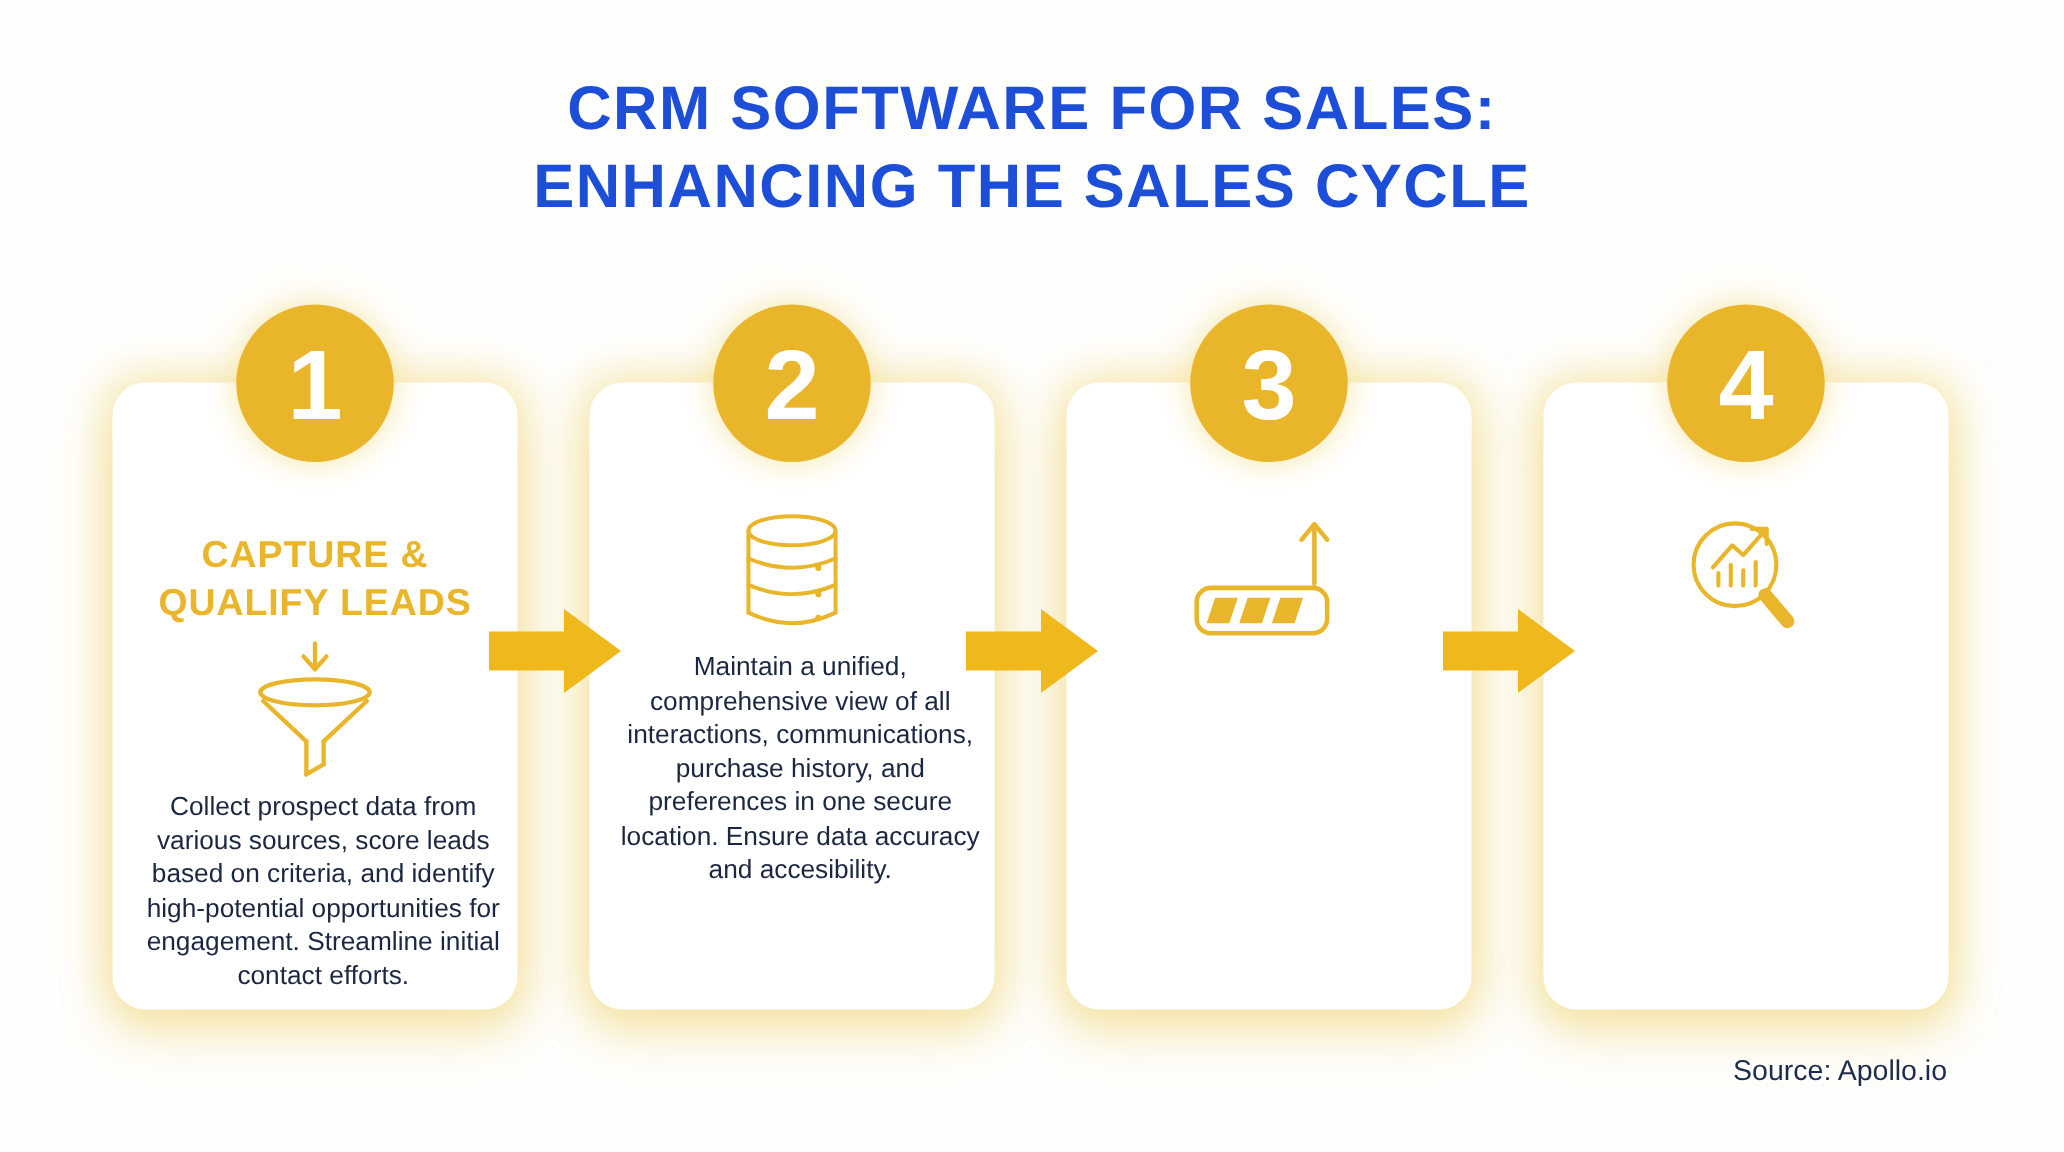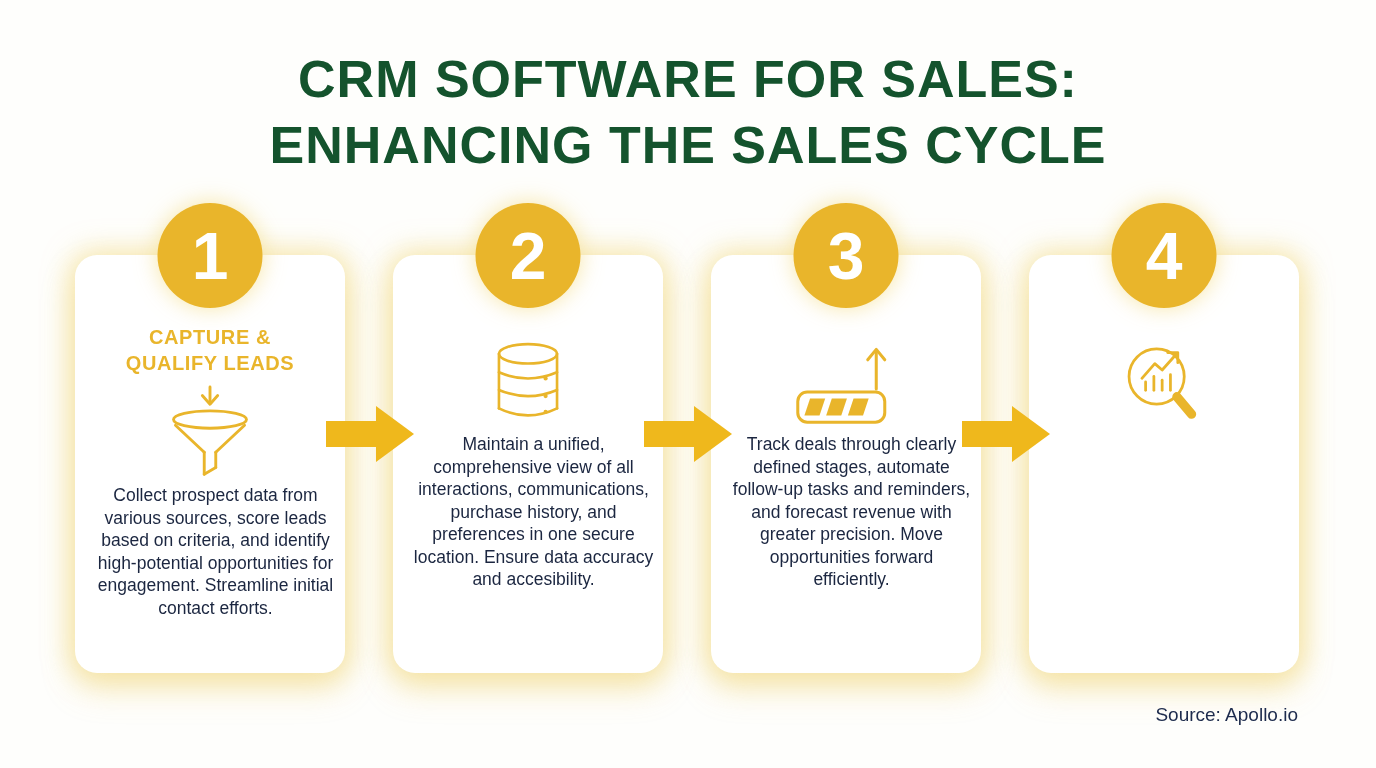--- a/index.html
+++ b/index.html
@@ -10,25 +10,25 @@
     overflow: hidden;
     position: relative;
   }
   .stage { position: absolute; inset: 0; }
 
   
   .title {
     position: absolute;
     top: 46px; left: 0; right: 0;
     text-align: center;
-    font-size: 52px;
+    font-size: 41px;
     font-weight: 700;
     letter-spacing: 1px;
     line-height: 1.27;
-    color: #14532d;
+    color: #1d4ed8;
     white-space: pre-line;
   }
 
   
   .card {
     position: absolute;
     top: 255px;
     width: 270px;
     height: 418px;
     background: #ffffff;
@@ -52,25 +52,26 @@
     background: #e9b52b;
     box-shadow: 0 0 22px rgba(245, 224, 145, 0.8);
     display: flex; align-items: center; justify-content: center;
     color: #ffffff;
     font-size: 66px;
     font-weight: 700;
   }
 
   .card-heading {
     color: #e9b52b;
-    font-size: 20px;
+    font-size: 25px;
     font-weight: 700;
     letter-spacing: 0.6px;
     line-height: 1.28;
     white-space: pre-line;
+    margin-top: 29px;
   }
 
   .icon-wrap {
     height: 98px;
     margin-top: 8px;
     display: flex; align-items: center; justify-content: center;
   }
   .icon-wrap svg { display: block; }
 
   .card-body {
@@ -155,21 +156,20 @@
     <div class="icon-wrap">
       <svg width="104" height="90" viewBox="0 0 110 95" fill="none" stroke="#e9b52b" stroke-width="3.2" stroke-linecap="round" stroke-linejoin="round">
         <rect x="4" y="58" width="92" height="32" rx="10"></rect>
         <polygon points="17,65 33,65 27,83 11,83" fill="#e9b52b" stroke="none"></polygon>
         <polygon points="40,65 56,65 50,83 34,83" fill="#e9b52b" stroke="none"></polygon>
         <polygon points="63,65 79,65 73,83 57,83" fill="#e9b52b" stroke="none"></polygon>
         <path d="M87,55 V16"></path>
         <polyline points="78,24 87,13 96,24"></polyline>
       </svg>
     </div>
-    <div class="card-body">Track deals through clearly defined stages, automate follow-up tasks and reminders, and forecast revenue with greater precision. Move opportunities forward efficiently.</div>
   </div>
 
   <div class="card card-4">
     <div class="badge">
       <span>4</span>
     </div>
     <div class="icon-wrap">
       <svg width="92" height="92" viewBox="0 0 100 100" fill="none" stroke="#e9b52b" stroke-width="3" stroke-linecap="round" stroke-linejoin="round">
         <circle cx="42" cy="44" r="30"></circle>
         <line x1="30" y1="59" x2="30" y2="50"></line>

